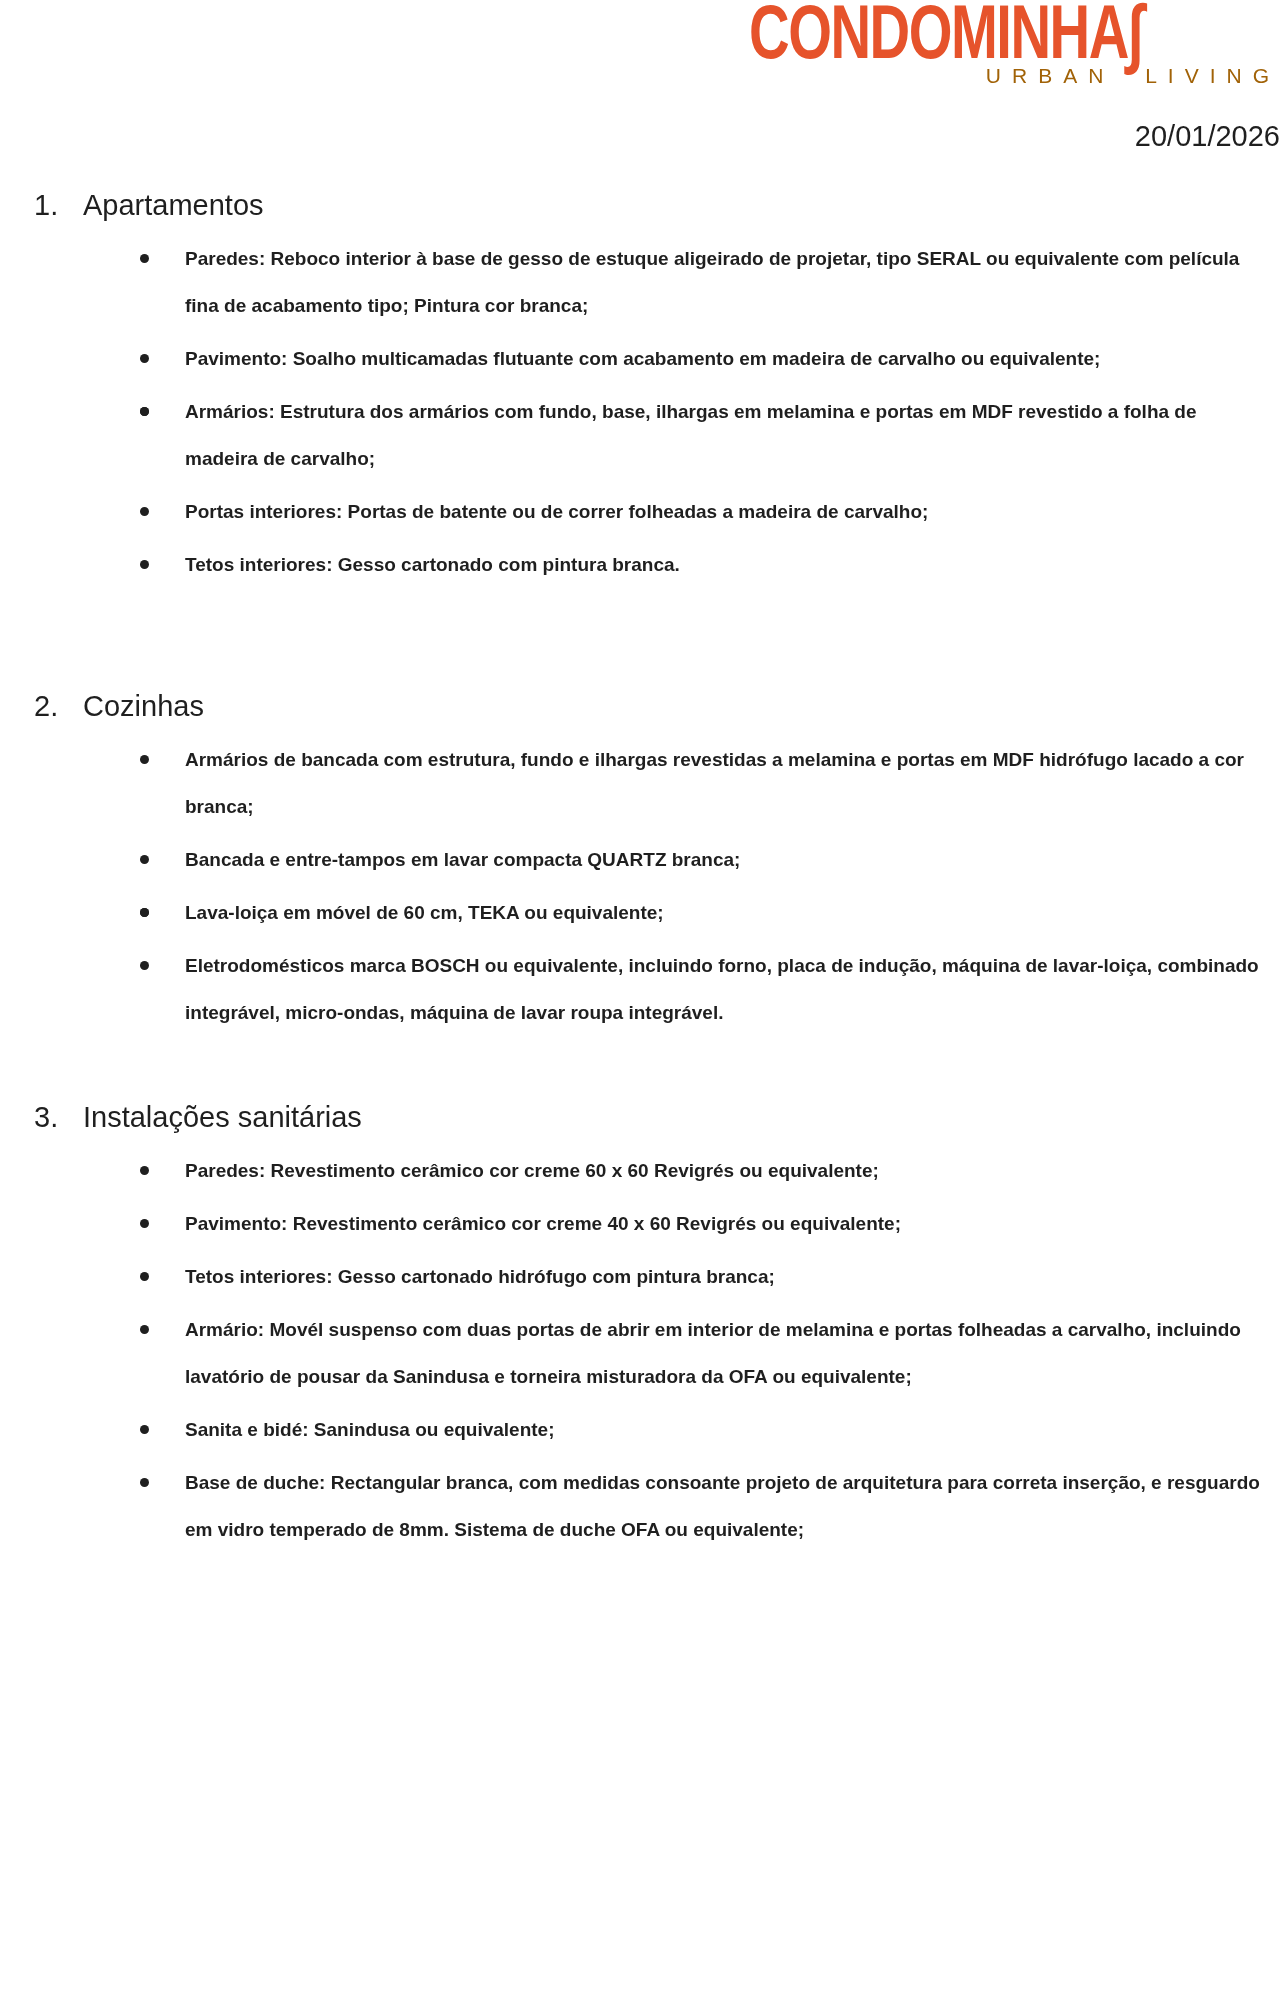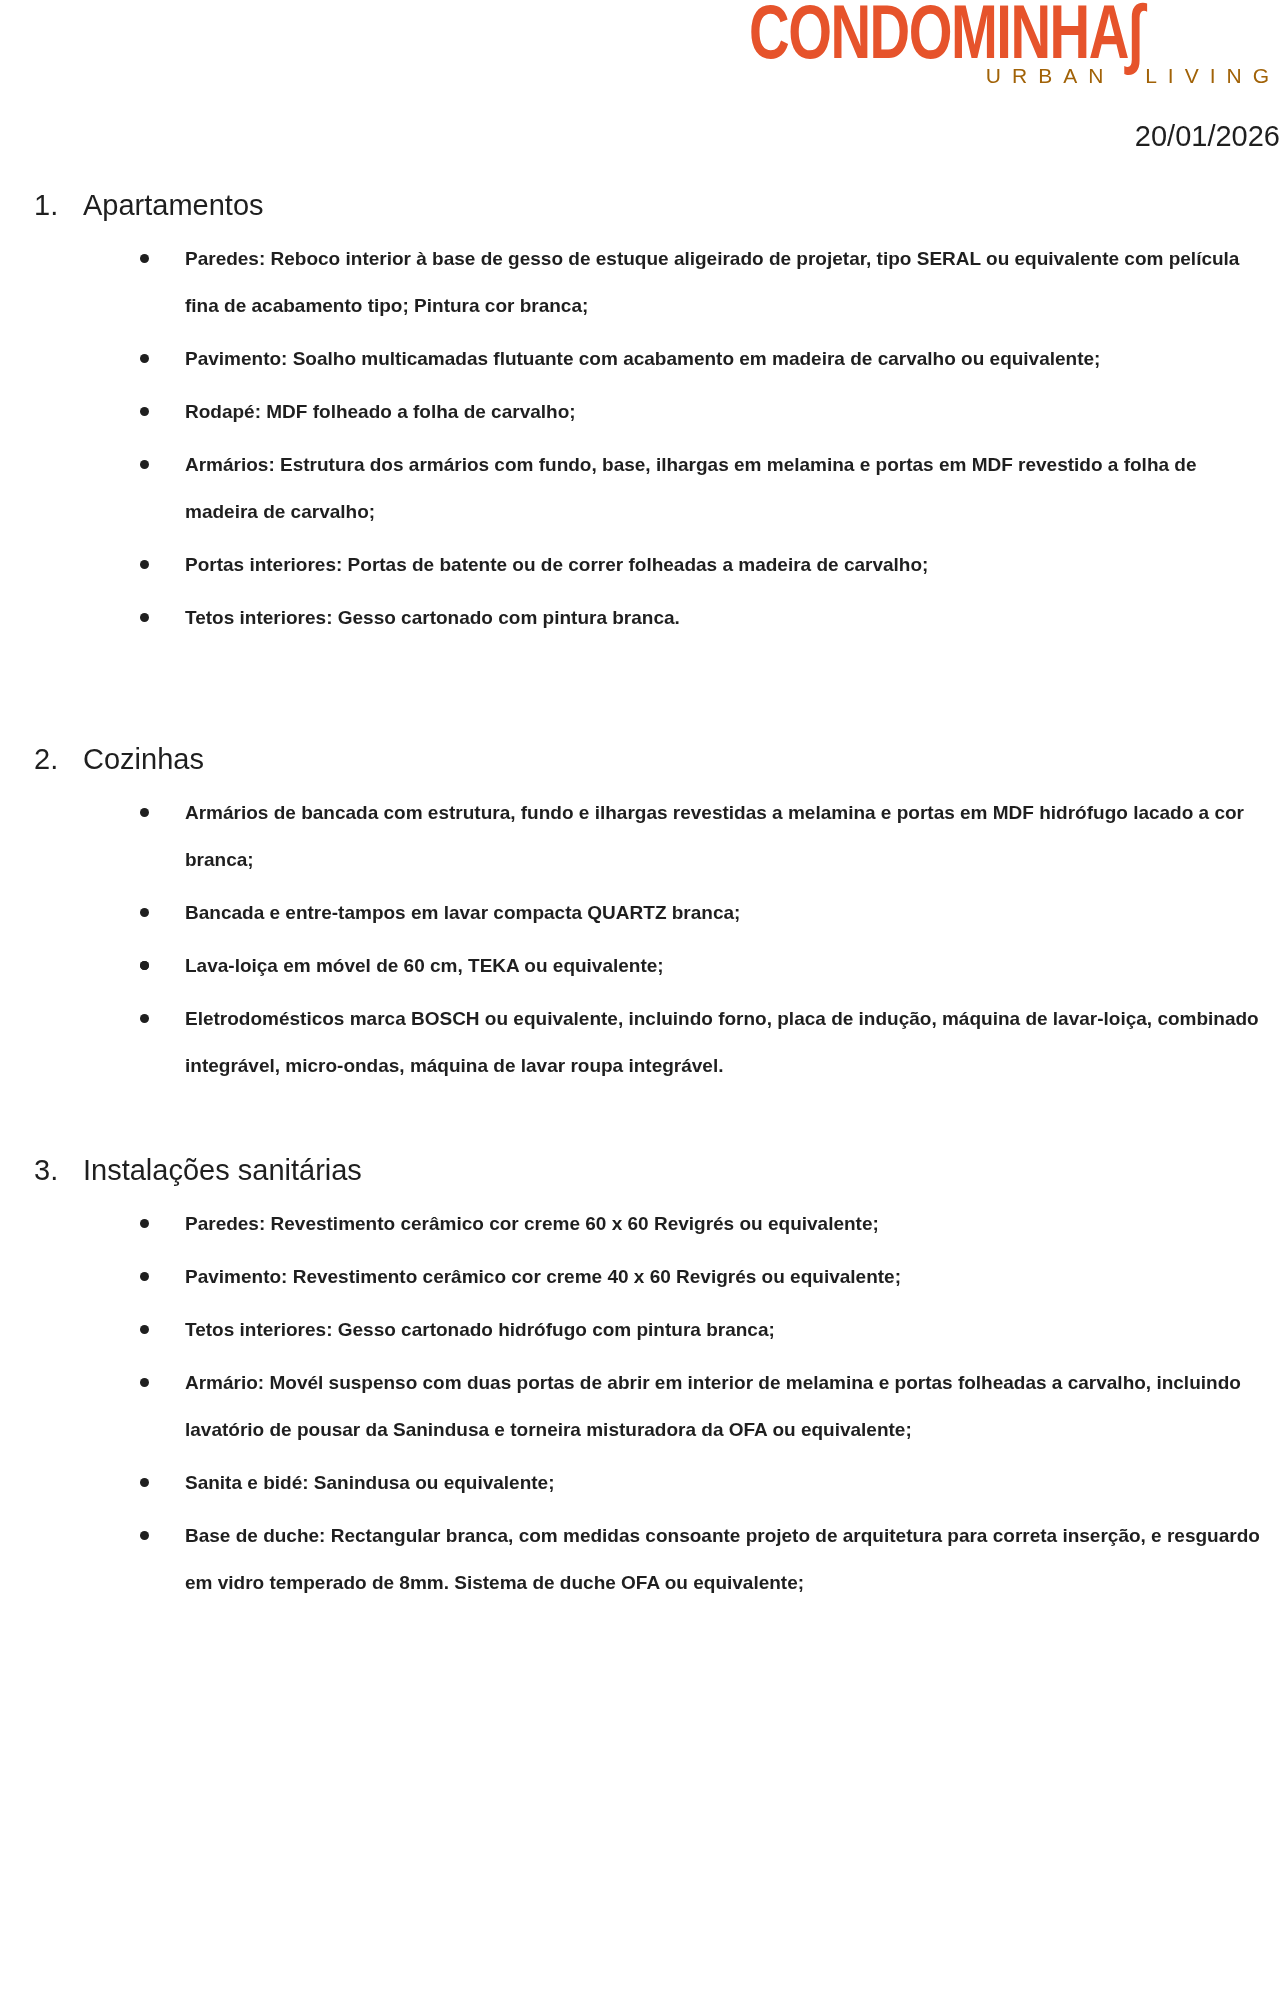--- a/index.html
+++ b/index.html
@@ -120,21 +120,21 @@
   <div class="doc-date">20/01/2026</div>
 
   <div class="section sec-1">
     <h2 class="sec-heading">
       <span class="sec-num">1.</span>
       <span class="sec-label">Apartamentos</span>
     </h2>
     <ul class="bullets">
       <li><span class="dot"></span><span class="li-text">Paredes: Reboco interior à base de gesso de estuque aligeirado de projetar, tipo SERAL ou equivalente com película fina de acabamento tipo; Pintura cor branca;</span></li>
       <li><span class="dot"></span><span class="li-text">Pavimento: Soalho multicamadas flutuante com acabamento em madeira de carvalho ou equivalente;</span></li>
-      <li><span class="dot"></span><span class="li-text">Rodapé: MDF folheado a folha de carvalho;</span></li>
+      <li><span class="dot"></span></li>
       <li><span class="dot"></span><span class="li-text">Armários: Estrutura dos armários com fundo, base, ilhargas em melamina e portas em MDF revestido a folha de madeira de carvalho;</span></li>
       <li><span class="dot"></span><span class="li-text">Portas interiores: Portas de batente ou de correr folheadas a madeira de carvalho;</span></li>
       <li><span class="dot"></span><span class="li-text">Tetos interiores: Gesso cartonado com pintura branca.</span></li>
     </ul>
   </div>
 
   <div class="section sec-2">
     <h2 class="sec-heading">
       <span class="sec-num">2.</span>
       <span class="sec-label">Cozinhas</span>

